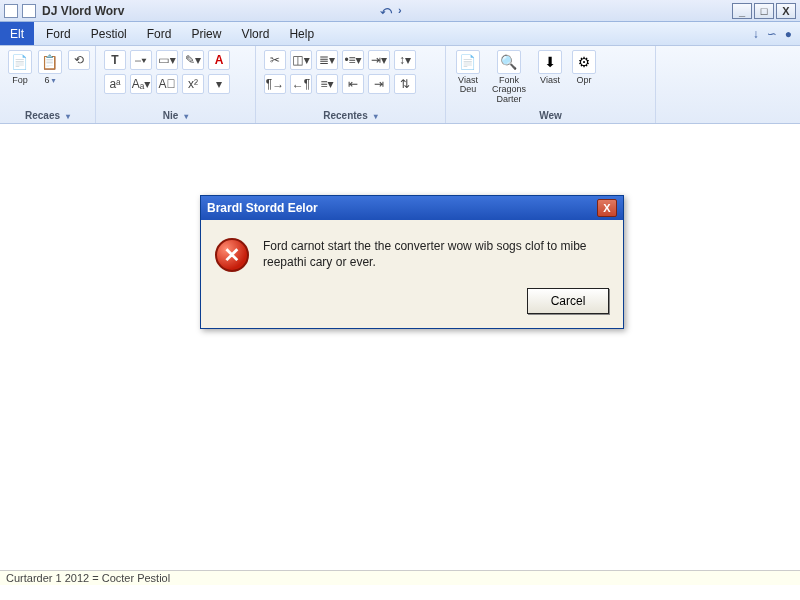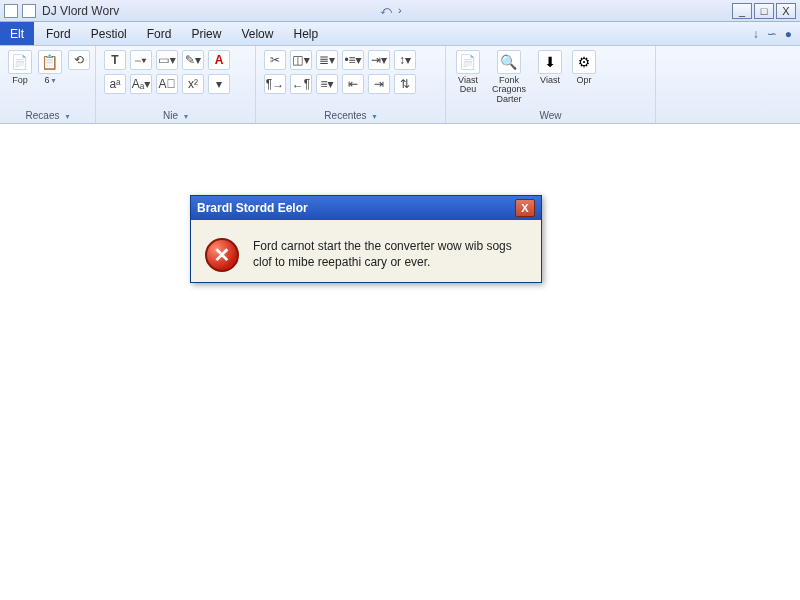--- a/index.html
+++ b/index.html
@@ -1,38 +1,38 @@
 <!DOCTYPE html>
 <html><head>
 <meta charset="utf-8">
 <style>
 * { box-sizing: border-box; margin: 0; padding: 0; font-family: "Tahoma", "Segoe UI", sans-serif; }
 body { width: 800px; height: 600px; overflow: hidden; background: #fff; position: relative; }
 
 
-.titlebar { height: 22px; background: linear-gradient(#e8eefb,#d6e2f6); display: flex; align-items: center; padding: 0 4px; border-bottom: 1px solid #9bb5de; font-size: 12px; color: #333; }
+.titlebar { height: 22px; background: linear-gradient(#e8eefb,#d6e2f6); display: flex; align-items: center; padding: 0 4px; border-bottom: 1px solid #9bb5de; font-size: 12px; color: #333; font-weight: bold; }
 .titlebar .win-icons { display: flex; gap: 4px; margin-right: 6px; }
 .win-icon { width: 14px; height: 14px; border: 1px solid #7a8fb5; background: #fff; display: inline-block; }
 .titlebar .title-text { flex: 1; }
 .titlebar .qat { display: flex; gap: 6px; margin-left: 8px; color: #3a5ea0; font-size: 11px; }
 .win-controls { display: flex; gap: 2px; }
 .win-btn { width: 20px; height: 16px; border: 1px solid #6b7fa5; background: linear-gradient(#f7f9fe,#dbe5f3); display: flex; align-items: center; justify-content: center; font-size: 11px; cursor: pointer; }
 
 
 .menubar { height: 24px; background: linear-gradient(#eaf2fd,#d4e3f8); display: flex; align-items: stretch; border-bottom: 1px solid #b5c7e5; font-size: 12px; }
 .menu-item { padding: 0 10px; display: flex; align-items: center; cursor: pointer; color: #222; }
 .menu-item.first { background: #2a5cc9; color: #fff; margin-right: 2px; }
 .menubar .spacer { flex: 1; }
 .menubar .right-icons { display:flex; align-items:center; gap:8px; padding-right:8px; color:#3a5ea0; font-size:12px;}
 
 
 .ribbon { height: 78px; background: linear-gradient(#f4f8fe,#e2ebf9); border-bottom: 1px solid #b5c7e5; display: flex; position: relative; }
 .group { border-right: 1px solid #cbd8ef; padding: 4px 8px 2px 8px; display: flex; flex-direction: column; }
 .group-tools { flex: 1; display: flex; gap: 6px; align-items: flex-start; }
-.group-label { font-size: 10px; text-align: center; color: #4a5568; margin-top: 2px; display:flex; justify-content:center; align-items:center; gap:4px;}
+.group-label { font-size: 10px; text-align: center; color: #4a5568; margin-top: 2px; display:flex; justify-content:center; align-items:center; gap:4px;font-weight:bold;}
 .rb-big { width: 28px; display: flex; flex-direction: column; align-items: center; gap: 2px; cursor: pointer; }
 .rb-big .ic { width: 24px; height: 24px; background: #fff; border: 1px solid #c6d5ef; border-radius: 2px; display:flex; align-items:center; justify-content:center; }
 .rb-big .lbl { font-size: 9px; text-align: center; line-height: 1.05; color: #333; }
 .rb-small { width: 22px; height: 20px; border: 1px solid #c6d5ef; background: #fff; border-radius: 2px; display:flex; align-items:center; justify-content:center; cursor:pointer; font-size:12px; color:#444;}
 .rb-col { display:flex; flex-direction:column; gap:3px; }
 .rb-row { display:flex; gap:4px; }
 .tiny-arrow::after { content:"▾"; font-size:8px; color:#5d7ab0; margin-left:2px;}
 
 
 .doc-area { position: absolute; top: 124px; left: 0; right: 0; bottom: 30px; background: #fff; }
@@ -40,21 +40,21 @@
 
 .statusbar { position: absolute; bottom: 0; left: 0; right: 0; height: 30px; display: flex; flex-direction: column; font-size: 11px; }
 .statusbar .line1, .statusbar .line2 { height: 15px; display: flex; align-items: center; padding: 0 6px; }
 .statusbar .line1 { background: #fefff0; color: #444; border-top: 1px solid #ccc; }
 .statusbar .line2 { background: linear-gradient(#f3f7e2,#ecf0d8); color:#4a5a1a; justify-content: space-between; border-top:1px solid #cddc9c;}
 .statusbar .right-cluster { display:flex; gap:10px; align-items:center; color:#5a6a2a;}
 .view-icons { display:flex; gap:2px;}
 .view-icons span { width:14px; height:12px; border:1px solid #99a85a; background:#fcffe8;}
 
 
-.dialog-wrap { position: absolute; left: 190px; top: 195px; width: 352px; }
+.dialog-wrap { position: absolute; left: 200px; top: 195px; width: 424px; }
 .dialog { border: 1px solid #0b3e91; box-shadow: 2px 2px 6px rgba(0,0,0,.35); background: #f4f1e6; }
 .dlg-title { height: 24px; background: linear-gradient(#3c72d9,#1e50b8); color: #fff; font-size: 12px; font-weight: bold; display: flex; align-items: center; padding: 0 6px; }
 .dlg-title .t { flex: 1; }
 .dlg-close { width: 20px; height: 18px; background: linear-gradient(#e07860,#c7462d); border: 1px solid #7d2415; border-radius: 2px; display:flex; align-items:center; justify-content:center; color:#fff; font-weight:bold; font-size:11px; cursor:pointer;}
 .dlg-body { padding: 18px 14px 10px 14px; display: flex; gap: 14px; font-size: 12px; color: #222; }
 .err-icon { width: 34px; height: 34px; border-radius: 50%; background: radial-gradient(circle at 30% 30%, #ff8a70, #c61e0b 70%); border: 2px solid #8a1507; display:flex; align-items:center; justify-content:center; color:#fff; font-size:20px; font-weight:bold; flex-shrink:0;}
 .dlg-msg { line-height: 1.35; }
 .dlg-actions { display:flex; justify-content:flex-end; padding: 6px 14px 14px 14px; }
 .dlg-btn { min-width: 82px; height: 26px; background: linear-gradient(#fff,#e7e4d8); border: 1px solid #222; font-size: 12px; cursor:pointer; box-shadow: 1px 1px 0 #888;}
 
@@ -81,21 +81,21 @@
     <div class="win-btn">X</div>
   </div>
 </div>
 
 <div class="menubar">
   <div class="menu-item first">Elt</div>
   <div class="menu-item">Ford</div>
   <div class="menu-item">Pestiol</div>
   <div class="menu-item">Ford</div>
   <div class="menu-item">Priew</div>
-  <div class="menu-item">Velow</div>
+  <div class="menu-item">Vlord</div>
   <div class="menu-item">Help</div>
   <div class="spacer"></div>
   <div class="right-icons">
     <span>↓</span>
     <span>∽</span>
     <span>●</span>
   </div>
 </div>
 
 <div class="ribbon">
@@ -214,17 +214,23 @@
 <div class="dialog-wrap">
   <div class="dialog">
     <div class="dlg-title">
       <span class="t">Brardl Stordd Eelor</span>
       <div class="dlg-close">X</div>
     </div>
     <div class="dlg-body">
       <div class="err-icon">✕</div>
       <div class="dlg-msg">Ford carnot start the the converter wow wib sogs clof to mibe reepathi cary or ever.</div>
     </div>
+    <div class="dlg-actions">
+      <button class="dlg-btn">Carcel</button>
+    </div>
   </div>
 </div>
 
 <div class="statusbar">
+  <div class="line1">
+      <span>Curtarder 1 2012 = Cocter Pestiol</span>
+    </div>
 </div>
 
 </body></html>

